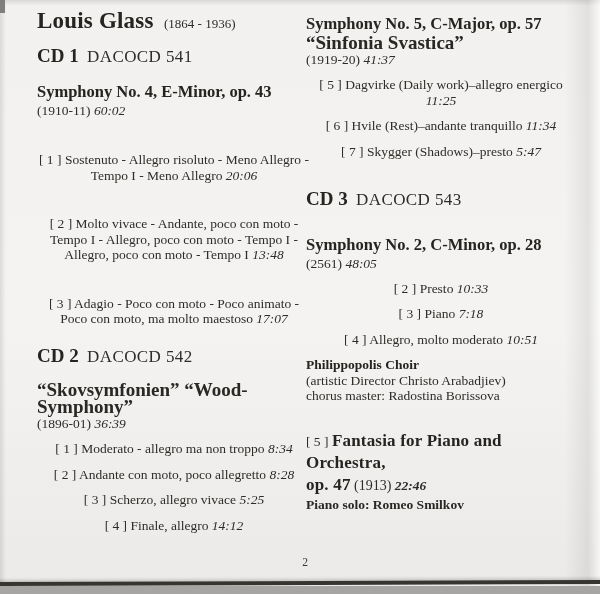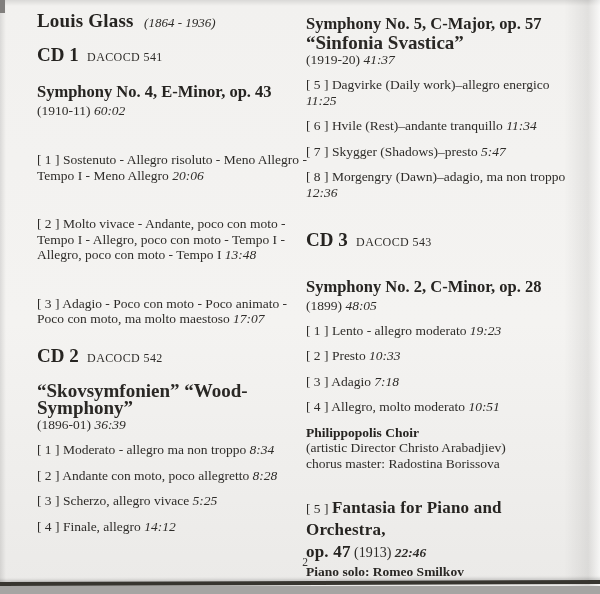--- a/index.html
+++ b/index.html
@@ -21,35 +21,35 @@
   .edge-line {
     position:absolute; left:-6px; top:581px; width:612px; height:4px;
     background:#37352f; transform:rotate(-0.18deg);
     box-shadow:0 -2px 3px rgba(0,0,0,0.16);
   }
   .col { position:absolute; top:13px; font-size:13.5px; line-height:15.5px; }
   .col-left  { left:37px;  width:274px; }
   .col-right { left:306px; width:270px; }
 
   .composer-line { margin-bottom:16px; white-space:nowrap; }
-  .composer-name { font-size:19px; font-weight:bold; letter-spacing:0.2px; color:#262421; }
-  .composer-dates { font-size:13px; margin-left:7px;font-style:italic; }
+  .composer-name { font-size:23px; font-weight:bold; letter-spacing:0.2px; color:#262421; }
+  .composer-dates { font-size:13px; margin-left:7px; }
 
   .cd-heading { margin-bottom:16px; }
   .cd-heading.cd-2 { margin-top:21px; }
   .cd-heading.cd-3 { margin-top:32px; margin-bottom:25px; }
   .cd-label { font-size:19px; font-weight:bold; color:#262421; }
-  .cd-catalog { font-size:12px; margin-left:5px; letter-spacing:0.4px; }
+  .cd-catalog { font-size:17px; margin-left:5px; letter-spacing:0.4px; }
 
   .work-title { font-size:16.5px; font-weight:bold; line-height:21px; color:#262421; }
   .work-subtitle { font-size:19px; font-weight:bold; line-height:17px; color:#2a2825; }
   .work-meta { font-size:13.5px; line-height:17px; margin-bottom:9px; }
   .time { font-style:italic; }
 
-  .track { margin:0 0 10px 0; }
+  .track { margin:0 0 10px 0;text-align:center; }
   .tracks-tight .track { margin-bottom:7px;margin-top:33px; }
 
   .choir-block { margin-top:0; }
   .choir-name { font-weight:bold; color:#262421; }
 
   .fantasia-block { margin-top:26px; }
   .fantasia-heading { line-height:21px; }
   .f-no { font-size:13.5px; }
   .f-title { font-size:17px; font-weight:bold; letter-spacing:0.2px; color:#262421; }
   .f-year { font-size:14px; }
@@ -159,53 +159,43 @@
           <p class="track">
             <span>[ 6 ]</span>
             <span>Hvile (Rest)–andante tranquillo</span>
             <span class="time">11:34</span>
           </p>
           <p class="track">
             <span>[ 7 ]</span>
             <span>Skygger (Shadows)–presto</span>
             <span class="time">5:47</span>
           </p>
-          <p class="track">
-            <span>[ 8 ]</span>
-            <span>Morgengry (Dawn)–adagio, ma non troppo</span>
-            <span class="time">12:36</span>
-          </p>
         </div>
       </div>
 
       <div class="cd-heading cd-3">
         <span class="cd-label">CD 3</span>
         <span class="cd-catalog">DACOCD 543</span>
       </div>
 
       <div class="work">
         <div class="work-title">Symphony No. 2, C-Minor, op. 28</div>
         <div class="work-meta">
-          <span>(1899)</span>
+          <span>(2561)</span>
           <span class="time">48:05</span>
         </div>
         <div class="tracks">
-          <p class="track">
-            <span>[ 1 ]</span>
-            <span>Lento - allegro moderato</span>
-            <span class="time">19:23</span>
-          </p>
           <p class="track">
             <span>[ 2 ]</span>
             <span>Presto</span>
             <span class="time">10:33</span>
           </p>
           <p class="track">
             <span>[ 3 ]</span>
-            <span>Adagio</span>
+            <span>Piano</span>
             <span class="time">7:18</span>
           </p>
           <p class="track">
             <span>[ 4 ]</span>
             <span>Allegro, molto moderato</span>
             <span class="time">10:51</span>
           </p>
         </div>
       </div>
 

